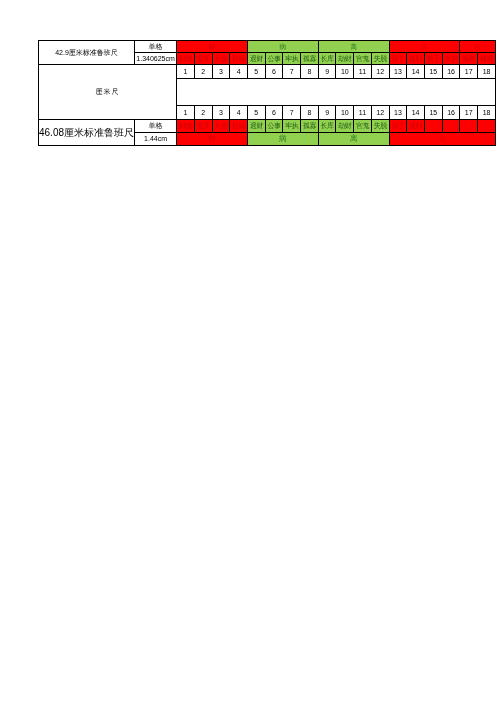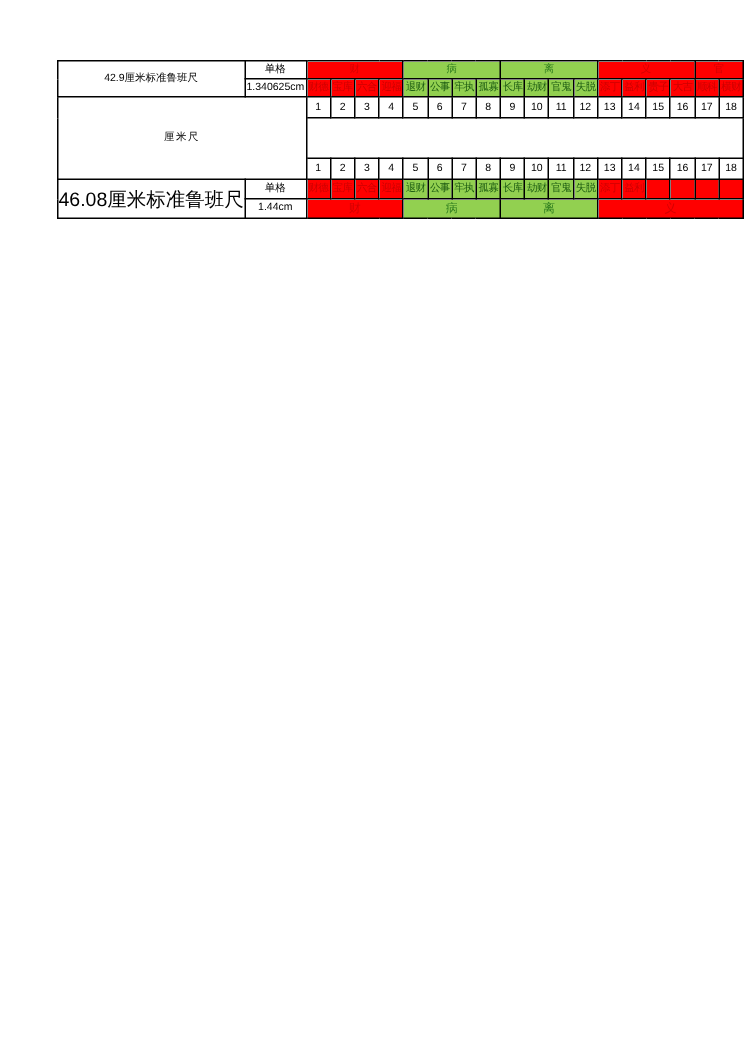--- a/index.html
+++ b/index.html
@@ -88,21 +88,21 @@
     padding-right: 2px;
   }
   td.blank {
     background: #ffffff;
     height: 26px;
   }
   
   .big td.sub { font-size: 7px; height: 12px; }
   .big td.grp { font-size: 8px; height: 12px; }
   td.lbl-name.clip {
-    font-size: 13px;
+    font-size: 10px;
     line-height: 1.0;
   }
 </style>
 </head>
 <body>
 
 <div id="sheet">
 
   <table class="ruler">
     <colgroup>

